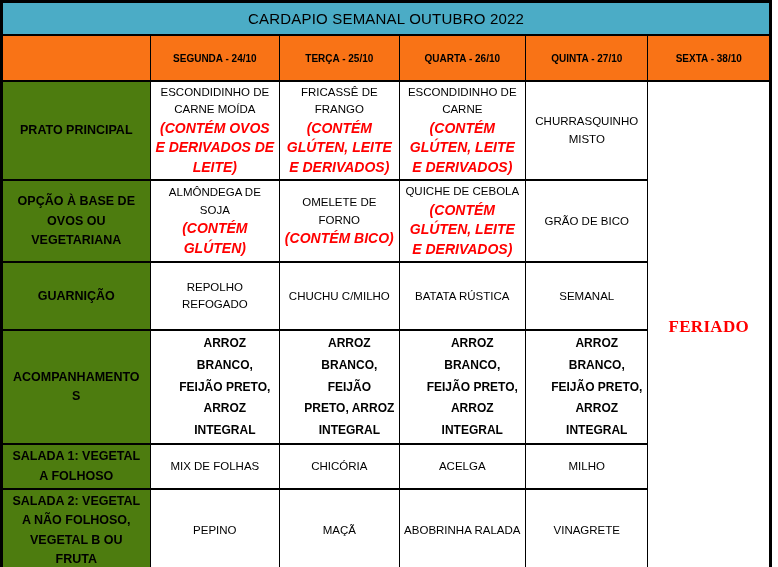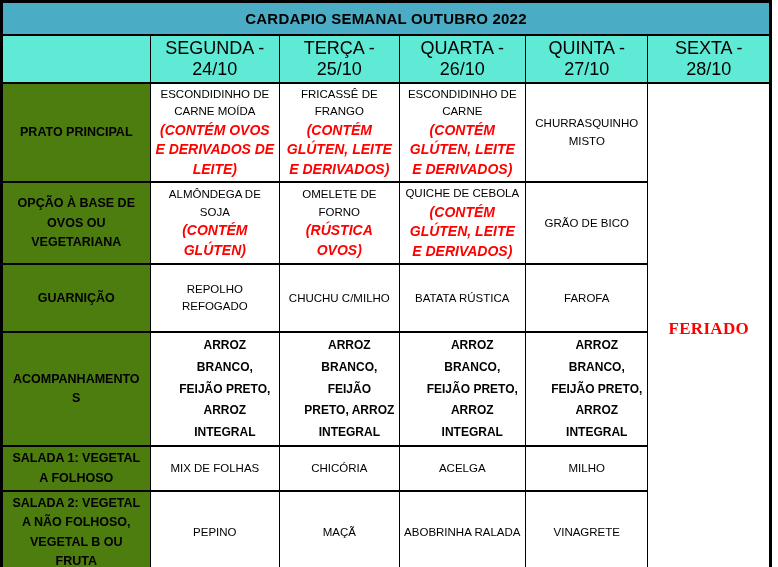--- a/index.html
+++ b/index.html
@@ -17,29 +17,29 @@
     border-width: 2px 1px;
     text-align: center;
     vertical-align: middle;
     padding: 2px 4px;
     overflow: hidden;
     word-wrap: break-word;
   }
 
   .title-cell {
     background: #4BACC6;
-    font-weight: 700;
+    font-weight: 400;
     font-size: 15px;
     height: 27px;
     letter-spacing: 0.2px;
   }
   .header-row td {
-    background: #5eead4;
-    font-weight: 400;
-    font-size: 18px;
+    background: #f97316;
+    font-weight: 700;
+    font-size: 10px;
     height: 40px;
   }
   .label-cell {
     background: #4d7c0f;
     font-weight: 700;
     font-size: 12.5px;
     line-height: 1.55;
     padding: 2px 6px;
   }
   .menu-cell {
@@ -102,21 +102,21 @@
       <tr>
     <td colspan="6" class="title-cell">CARDAPIO SEMANAL OUTUBRO 2022</td>
   </tr>
 
   <tr class="header-row">
     <td class="label-cell"></td>
     <td>SEGUNDA - 24/10</td>
     <td>TERÇA - 25/10</td>
     <td>QUARTA - 26/10</td>
     <td>QUINTA - 27/10</td>
-    <td>SEXTA - 28/10</td>
+    <td>SEXTA - 38/10</td>
   </tr>
 
   <tr class="row-prato">
     <td class="label-cell">PRATO PRINCIPAL</td>
     <td class="menu-cell">
       <div class="dish">ESCONDIDINHO DE CARNE MOÍDA</div>
       <div class="note">(CONTÉM OVOS E DERIVADOS DE LEITE)</div>
     </td>
     <td class="menu-cell">
       <div class="dish">FRICASSÊ DE FRANGO</div>
@@ -134,21 +134,21 @@
   </tr>
 
   <tr class="row-opcao">
     <td class="label-cell">OPÇÃO À BASE DE OVOS OU VEGETARIANA</td>
     <td class="menu-cell">
       <div class="dish">ALMÔNDEGA DE SOJA</div>
       <div class="note">(CONTÉM GLÚTEN)</div>
     </td>
     <td class="menu-cell">
       <div class="dish">OMELETE DE FORNO</div>
-      <div class="note">(RÚSTICA OVOS)</div>
+      <div class="note">(CONTÉM BICO)</div>
     </td>
     <td class="menu-cell">
       <div class="dish">QUICHE DE CEBOLA</div>
       <div class="note">(CONTÉM GLÚTEN, LEITE E DERIVADOS)</div>
     </td>
     <td class="menu-cell">
       <div class="dish">GRÃO DE BICO</div>
 
     </td>
   </tr>
@@ -158,21 +158,21 @@
     <td class="menu-cell">
       <div class="dish">REPOLHO REFOGADO</div>
     </td>
     <td class="menu-cell">
       <div class="dish">CHUCHU C/MILHO</div>
     </td>
     <td class="menu-cell">
       <div class="dish">BATATA RÚSTICA</div>
     </td>
     <td class="menu-cell">
-      <div class="dish">FAROFA</div>
+      <div class="dish">SEMANAL</div>
     </td>
   </tr>
 
   <tr class="row-acomp">
     <td class="label-cell">ACOMPANHAMENTOS</td>
     <td class="menu-cell">
       <div class="dish">ARROZ BRANCO, FEIJÃO PRETO, ARROZ INTEGRAL</div>
     </td>
     <td class="menu-cell">
       <div class="dish">ARROZ BRANCO, FEIJÃO PRETO, ARROZ INTEGRAL</div>

